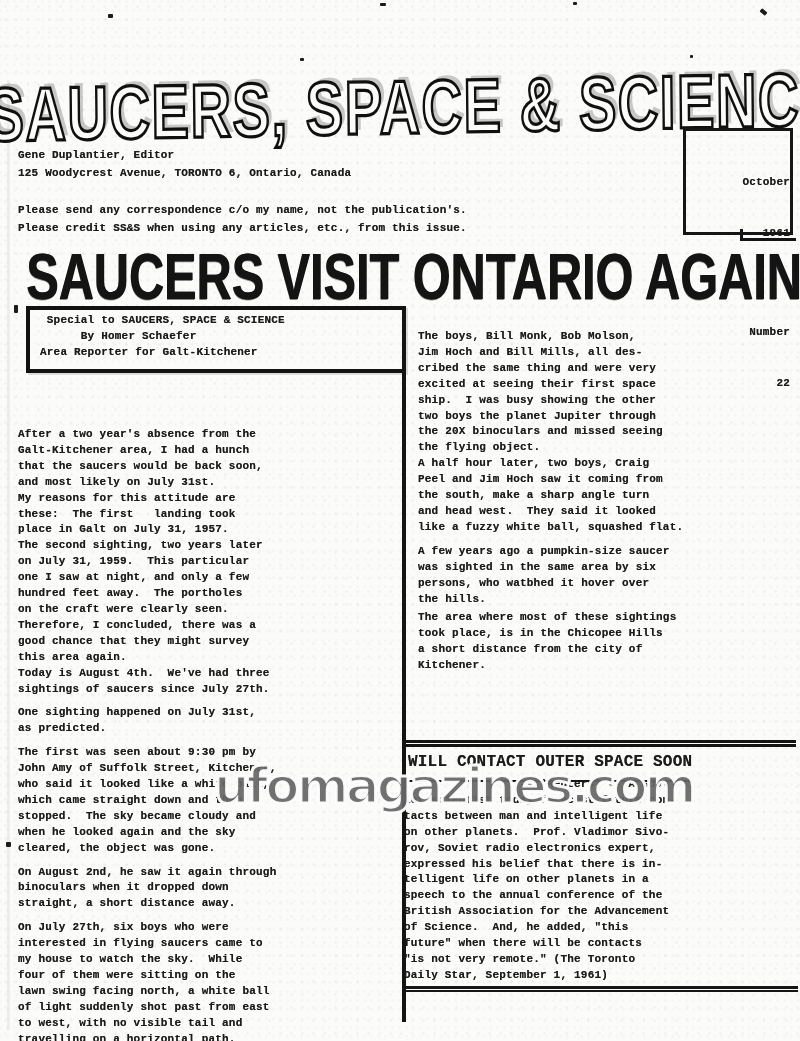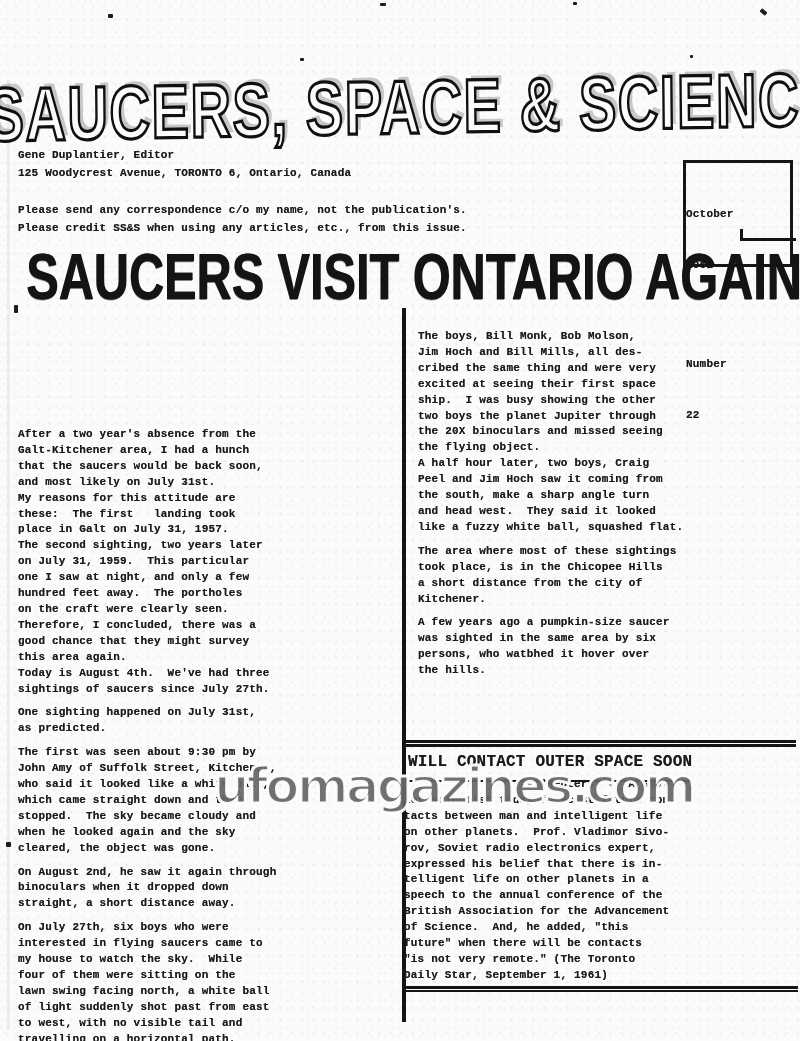--- a/index.html
+++ b/index.html
@@ -30,23 +30,23 @@
     font-weight:700;font-size:70px;letter-spacing:2px;white-space:nowrap;
     color:#fbfbf9;
     -webkit-text-stroke:3px #101010;
     text-shadow:5px -4px 0 rgba(16,16,16,0.22);
     transform:scaleX(0.80) scaleY(1.08) rotate(-0.8deg);
     transform-origin:left top;
   }
   .editor-block{left:18px;top:147px;line-height:17.5px;}
   .notice-block{left:18px;top:202px;line-height:17.5px;}
   .issue-box{
-    left:683px;top:160px;width:104px;height:92px;
+    left:683px;top:128px;width:104px;height:92px;
     border:3px solid #161616;
-    text-align:left;padding-top:9px;line-height:17px;
+    text-align:right;padding-top:9px;line-height:17px;
   }
   .issue-gap{height:14px;}
   .headline{
     left:26px;top:240px;
     font-family:"Liberation Sans", sans-serif;
     font-weight:700;font-size:64px;white-space:nowrap;color:#141414;
     transform:scaleX(0.76);transform-origin:left top;
     text-shadow:1px 0 0 #141414, 0 1px 0 rgba(20,20,20,0.5);
   }
   .byline-box{
@@ -107,20 +107,23 @@
   <div class="abs mono issue-box">
     <div>October</div>
     <div>1961</div>
     <div class="issue-gap"></div>
     <div>Number</div>
     <div>22</div>
   </div>
 
   <div class="abs headline">SAUCERS VISIT ONTARIO AGAIN</div>
 
+  <div class="abs mono byline-box"> Special to SAUCERS, SPACE &amp; SCIENCE
+      By Homer Schaefer
+Area Reporter for Galt-Kitchener</div>
 
   <div class="abs divider"></div>
 
   <div class="abs left-col">
     <div class="mono para">After a two year's absence from the
 Galt-Kitchener area, I had a hunch
 that the saucers would be back soon,
 and most likely on July 31st.
 My reasons for this attitude are
 these:  The first   landing took
@@ -164,28 +167,28 @@
 excited at seeing their first space
 ship.  I was busy showing the other
 two boys the planet Jupiter through
 the 20X binoculars and missed seeing
 the flying object.
 A half hour later, two boys, Craig
 Peel and Jim Hoch saw it coming from
 the south, make a sharp angle turn
 and head west.  They said it looked
 like a fuzzy white ball, squashed flat.</div>
+    <div class="mono para tight">A few years ago a pumpkin-size saucer
+was sighted in the same area by six
+persons, who watbhed it hover over
+the hills.</div>
     <div class="mono para">The area where most of these sightings
 took place, is in the Chicopee Hills
 a short distance from the city of
 Kitchener.</div>
-    <div class="mono para tight">A few years ago a pumpkin-size saucer
-was sighted in the same area by six
-persons, who watbhed it hover over
-the hills.</div>
   </div>
 
   <div class="abs rule-top"></div>
   <div class="abs mono news-heading">WILL CONTACT OUTER SPACE SOON</div>
   <div class="abs mono news-body">                 -- (Reuters) -- A Sov-
 iet scientist today forecast future con-
 tacts between man and intelligent life
 on other planets.  Prof. Vladimor Sivo-
 rov, Soviet radio electronics expert,
 expressed his belief that there is in-

